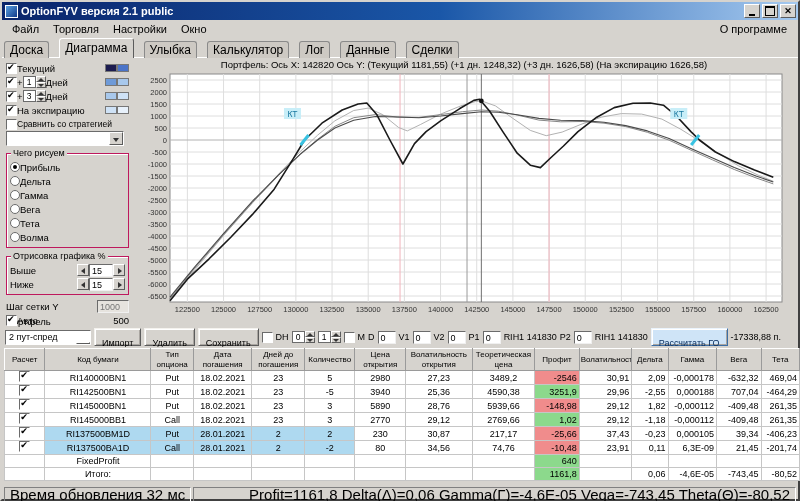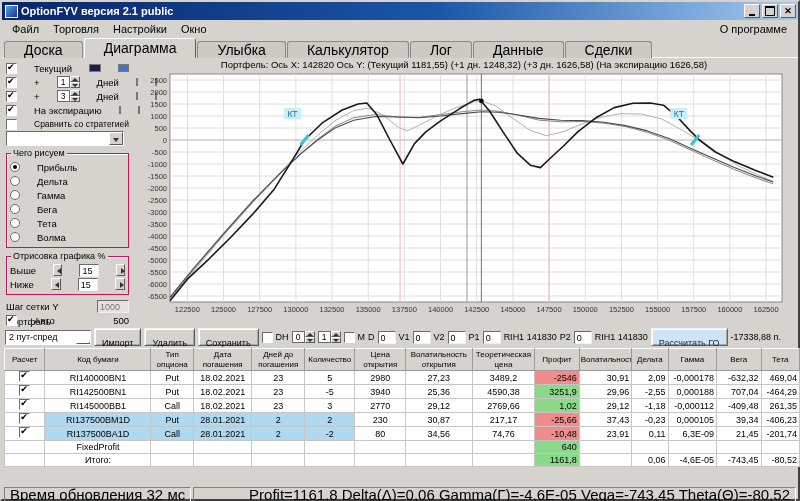--- a/index.html
+++ b/index.html
@@ -17,28 +17,28 @@
     margin-left:2px;display:flex;align-items:center;justify-content:center;color:#000;}
   .wb-min::after{content:"";width:6px;border-bottom:2px solid #000;margin-top:7px;}
   .wb-max::after{content:"";width:8px;height:7px;border:1px solid #000;border-top:2px solid #000;}
   .wb-close::after{content:"\2715";font-size:9px;font-weight:bold;}
   
   .menubar{height:18px;display:flex;align-items:center;font-size:11px;padding:0 3px;flex:0 0 18px;}
   .menu-item{padding:1px 7px;}
   .menu-right{margin-left:auto;padding:1px 8px;text-align:center;}
   
   .tabbar{height:20px;display:flex;align-items:flex-end;padding:0 2px;border-bottom:1px solid #fff;flex:0 0 20px;}
-  .tab{height:17px;line-height:16px;padding:0 19px;background:#cdc9c3;border:1px solid #8a8a8a;border-bottom:none;
-    border-radius:3px 3px 0 0;margin-right:1px;font-size:14px;position:relative;top:1px;}
+  .tab{height:17px;line-height:16px;padding:0 5px;background:#cdc9c3;border:1px solid #8a8a8a;border-bottom:none;
+    border-radius:3px 3px 0 0;margin-right:10px;font-size:12px;position:relative;top:1px;}
   .tab.active{height:20px;line-height:19px;top:1px;background:#d6d3ce;z-index:2;
     border-color:#fff #5c5c5c #d6d3ce #fff;}
   
   .main{position:relative;flex:0 0 258px;}
   .sidebar{position:absolute;left:0;top:0;width:130px;height:258px;padding:3px 3px 0 4px;font-size:9.5px;}
-  .sb-row{display:flex;align-items:center;gap:17px;height:14px;margin-bottom:0px;white-space:nowrap;}
+  .sb-row{display:flex;align-items:center;gap:0;height:14px;margin-bottom:0px;white-space:nowrap;}
   .sb-lbl{font-size:9.5px;}
   .sb-small{font-size:8.5px;}
   .grow{flex:1;}
   .swatch{width:12px;height:8px;border:1px solid #777;display:inline-block;}
   .cb{width:11px;height:11px;min-width:11px;background:#fff;border:1px solid;
     border-color:#6b6b6b #fff #fff #6b6b6b;display:inline-block;position:relative;}
   .cb.checked::after{content:"\2714";font-size:9px;position:absolute;top:-2px;left:0px;color:#000;}
   .radio{width:10px;height:10px;min-width:10px;border-radius:50%;background:#fff;border:1px solid #6b6b6b;
     display:inline-block;position:relative;}
   .radio.sel::after{content:"";position:absolute;left:2px;top:2px;width:4px;height:4px;border-radius:50%;background:#000;}
@@ -427,20 +427,37 @@
             <td class="ctr">4590,38</td>
             <td class="num p-pos">3251,9</td>
             <td class="num">29,96</td>
             <td class="num">-2,55</td>
             <td class="num">0,000188</td>
             <td class="num">707,04</td>
             <td class="num">-464,29</td>
           </tr>
           <tr>
             <td class="ctr"><span class="cb checked"></span></td>
+            <td class="ctr">RI145000BN1</td>
+            <td class="ctr">Put</td>
+            <td class="ctr">18.02.2021</td>
+            <td class="ctr">23</td>
+            <td class="ctr">3</td>
+            <td class="ctr">5890</td>
+            <td class="ctr">28,76</td>
+            <td class="ctr">5939,66</td>
+            <td class="num p-neg">-148,98</td>
+            <td class="num">29,12</td>
+            <td class="num">1,82</td>
+            <td class="num">-0,000112</td>
+            <td class="num">-409,48</td>
+            <td class="num">261,35</td>
+          </tr>
+          <tr>
+            <td class="ctr"><span class="cb checked"></span></td>
             <td class="ctr">RI145000BB1</td>
             <td class="ctr">Call</td>
             <td class="ctr">18.02.2021</td>
             <td class="ctr">23</td>
             <td class="ctr">3</td>
             <td class="ctr">2770</td>
             <td class="ctr">29,12</td>
             <td class="ctr">2769,66</td>
             <td class="num p-pos">1,02</td>
             <td class="num">29,12</td>

